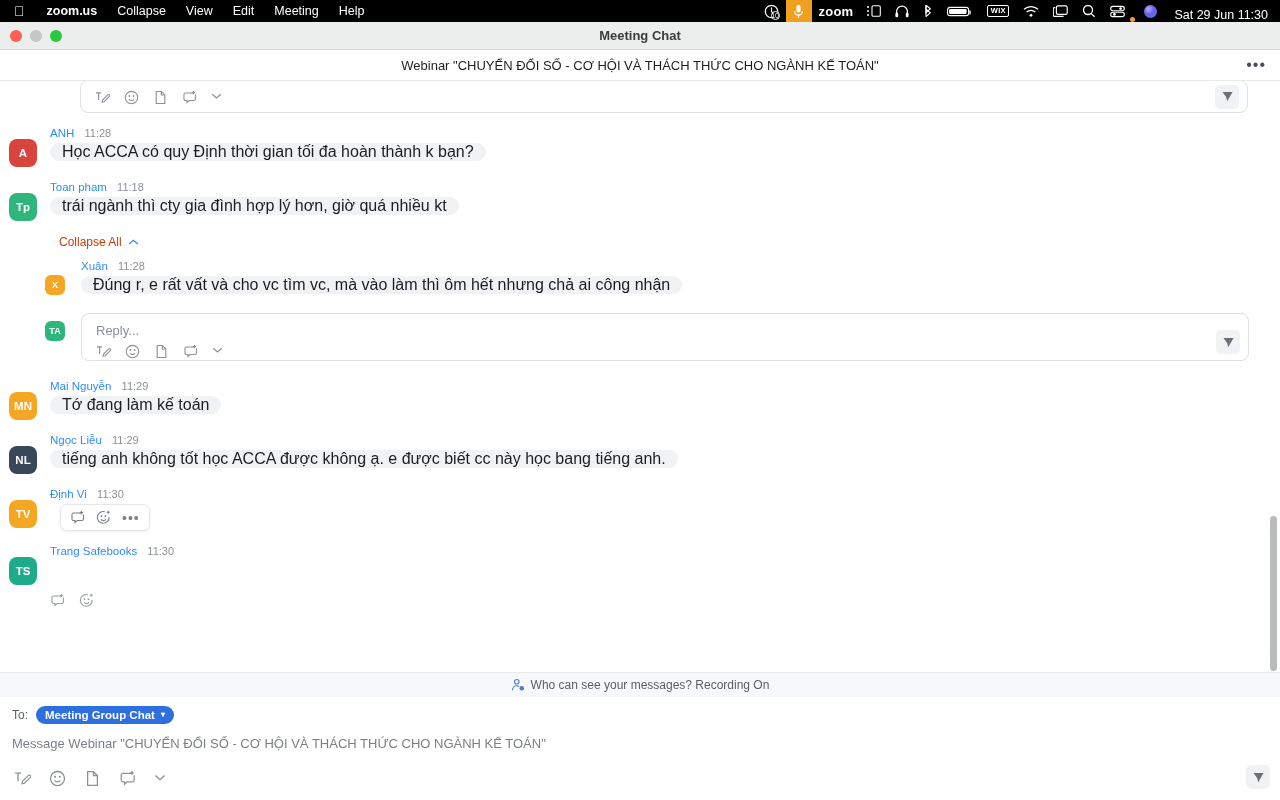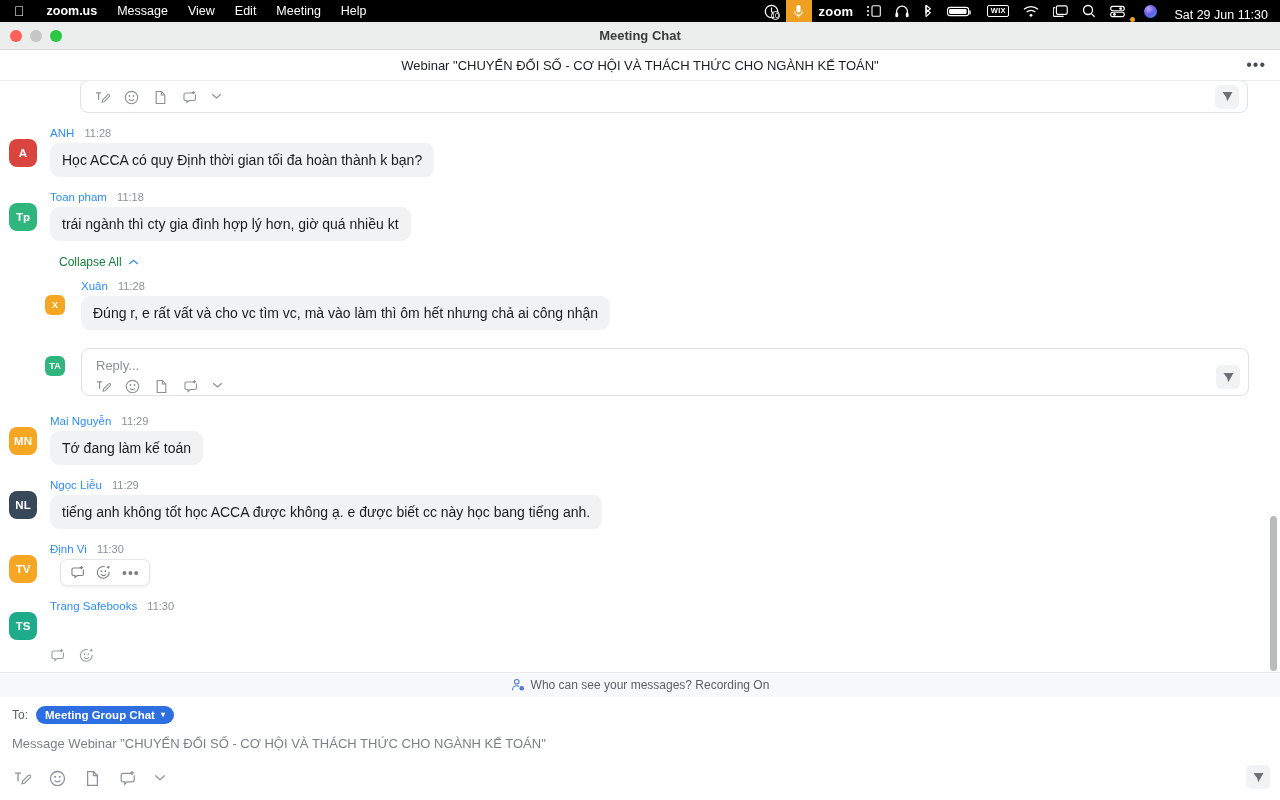--- a/index.html
+++ b/index.html
@@ -131,21 +131,21 @@
     color: #fff; font-size: 11.5px; font-weight: bold;
     display: flex; align-items: center; justify-content: center;
     flex: 0 0 28px; margin-left: 9px; margin-top: 13px;
   }
   .msg-body { margin-left: 13px; }
   .msg-head { font-size: 11.5px; margin-bottom: 3px; line-height: 14px; }
   .msg-author { color: #2d8cff; font-weight: 400; }
   .msg-time { color: #8c9097; margin-left: 7px; font-size: 11px; }
   .bubble {
     display: inline-block; background: #f1f2f4; border-radius: 9px;
-    padding: 8px 12px; font-size: 14px; color: #1b1d21;
+    padding: 0 12px; font-size: 16px; color: #1b1d21;
     line-height: 18px; max-width: 1000px;
   }
   .bubble a { color: #2d8cff; text-decoration: underline; }
 
   
   .hover-actions {
     display: inline-flex; align-items: center; gap: 11px;
     background: #ffffff; border: 1px solid #e6e7e9; border-radius: 7px;
     padding: 5px 9px; margin-left: 10px;
     box-shadow: 0 1px 3px rgba(0,0,0,.08);
@@ -158,21 +158,21 @@
   }
   .under-actions .hi { color: #9aa0a6; display: flex; cursor: pointer; }
 
   
   .thread {
     margin-top: 11px;
     padding-left: 45px;
     position: relative;
   }
   .collapse-all {
-    font-size: 12px; color: #15803d; display: inline-flex;
+    font-size: 12px; color: #c2410c; display: inline-flex;
     align-items: center; gap: 6px; margin-left: 14px; cursor: pointer;
   }
   .thread-inner { position: relative; margin-top: 9px; }
   .thread-avatar {
     width: 20px; height: 20px; border-radius: 6px; color: #fff;
     font-size: 9px; font-weight: bold;
     display: flex; align-items: center; justify-content: center;
     flex: 0 0 20px;
   }
   .thread-msg { display: flex; align-items: flex-start; }
@@ -233,21 +233,21 @@
   }
   .chev { color: #8c9097; font-size: 9px; line-height: 1; }
 </style>
 </head>
 <body>
 
 <div class="menubar">
   <div class="menubar-left">
     <span class="apple-logo"></span>
     <span class="mb-item bold">zoom.us</span>
-    <span class="mb-item">Message</span>
+    <span class="mb-item">Collapse</span>
     <span class="mb-item">View</span>
     <span class="mb-item">Edit</span>
     <span class="mb-item">Meeting</span>
     <span class="mb-item">Help</span>
   </div>
 
   <div class="menubar-right">
     <span class="mb-ricon">
       <span class="badge10">
         <svg width="15" height="15" viewBox="0 0 15 15">

